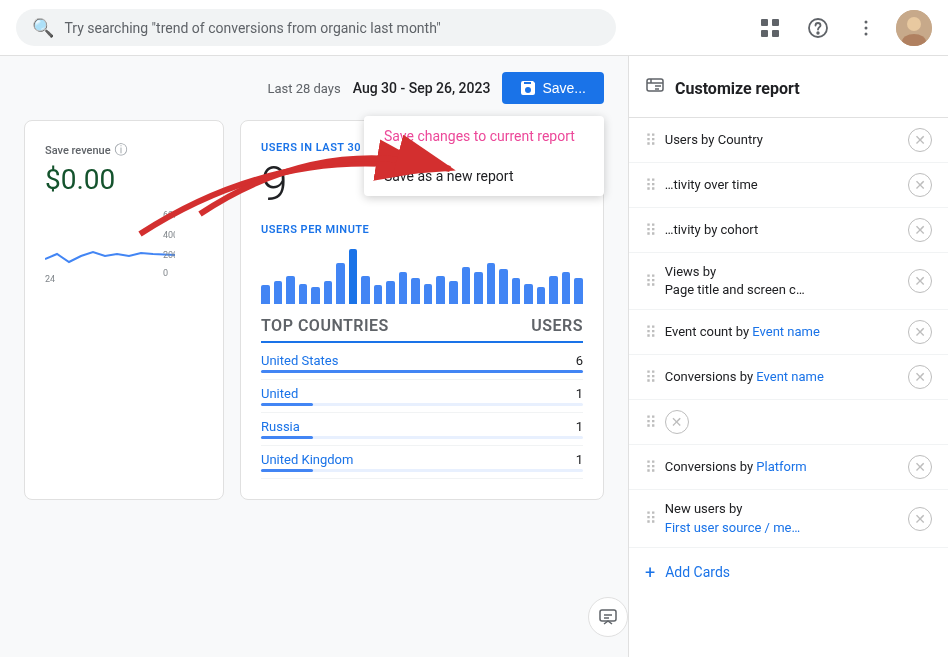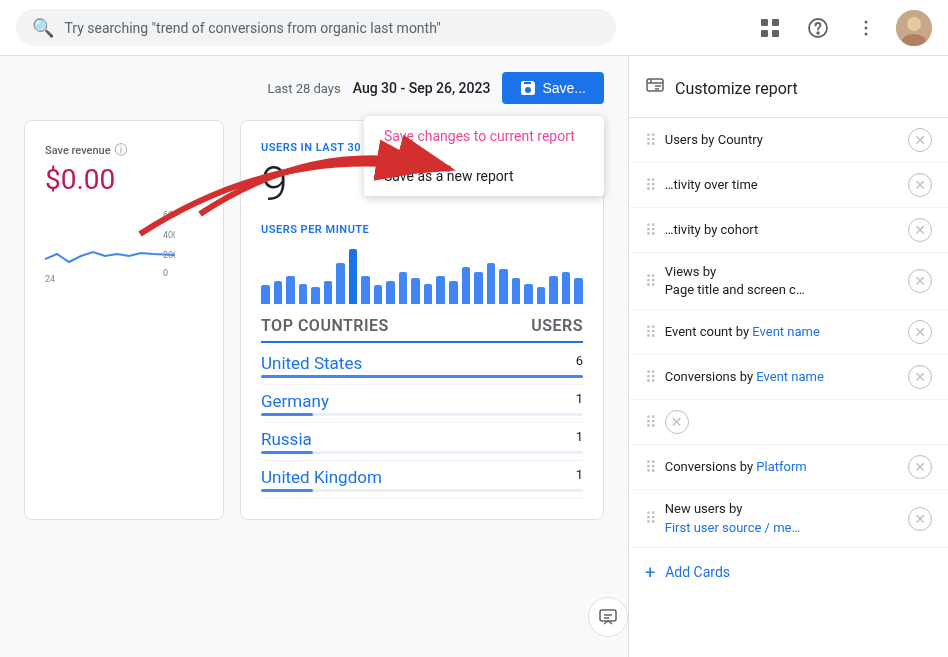--- a/index.html
+++ b/index.html
@@ -157,21 +157,21 @@
     .card-label {
       font-size: 11px;
       color: #5f6368;
       font-weight: 500;
       display: flex;
       align-items: center;
       gap: 4px;
     }
     .card-value {
       font-size: 28px;
-      color: #be185d;
+      color: #14532d;
       font-weight: 400;
       margin-top: 4px;
     }
 
     
     .realtime-header {
       font-size: 11px;
       color: #1a73e8;
       font-weight: 600;
       letter-spacing: 0.5px;
@@ -222,21 +222,21 @@
       margin-bottom: 4px;
     }
     .country-row {
       display: flex;
       justify-content: space-between;
       align-items: center;
       padding: 6px 0;
       border-bottom: 1px solid #f1f3f4;
     }
     .country-name {
-      font-size: 17px;
+      font-size: 13px;
       color: #1a73e8;
       cursor: pointer;
     }
     .country-count {
       font-size: 13px;
       color: #202124;
     }
     .country-bar-wrap {
       width: 100%;
       height: 3px;
@@ -289,21 +289,21 @@
       overflow-y: auto;
       flex-shrink: 0;
     }
     .panel-header {
       display: flex;
       align-items: center;
       gap: 10px;
       padding: 20px 16px 16px;
       font-size: 16px;
       color: #202124;
-      font-weight: 400;
+      font-weight: 700;
       border-bottom: 1px solid #e0e0e0;
     }
     .panel-header-icon {
       font-size: 20px;
       color: #5f6368;
     }
 
     .panel-item {
       display: flex;
       align-items: center;
@@ -510,21 +510,21 @@
           <span class="country-count">6</span>
         </div>
         <div class="country-bar-wrap">
           <div class="country-bar-fill" style="width:100%"></div>
         </div>
       </div>
     </div>
             <div class="country-row">
       <div style="flex:1">
         <div style="display:flex;justify-content:space-between">
-          <span class="country-name">Germany</span>
+          <span class="country-name">United</span>
           <span class="country-count">1</span>
         </div>
         <div class="country-bar-wrap">
           <div class="country-bar-fill" style="width:16%"></div>
         </div>
       </div>
     </div>
             <div class="country-row">
       <div style="flex:1">
         <div style="display:flex;justify-content:space-between">

